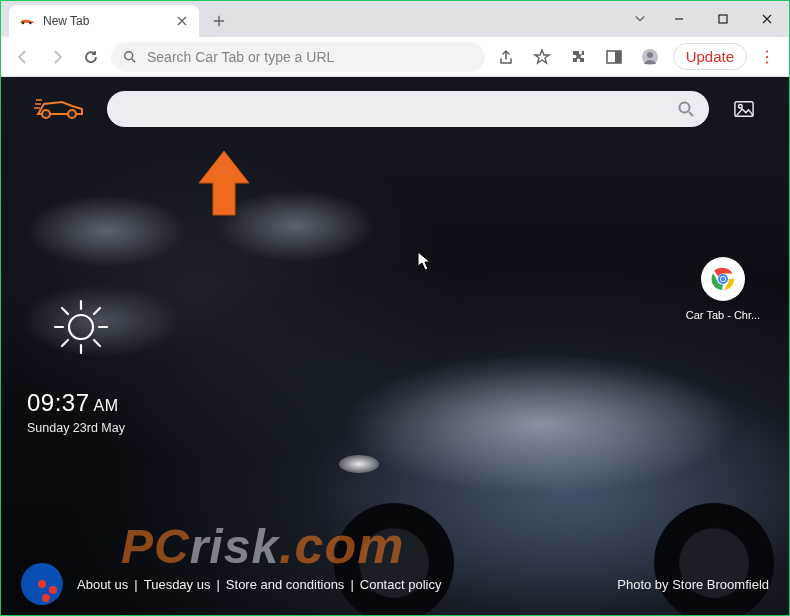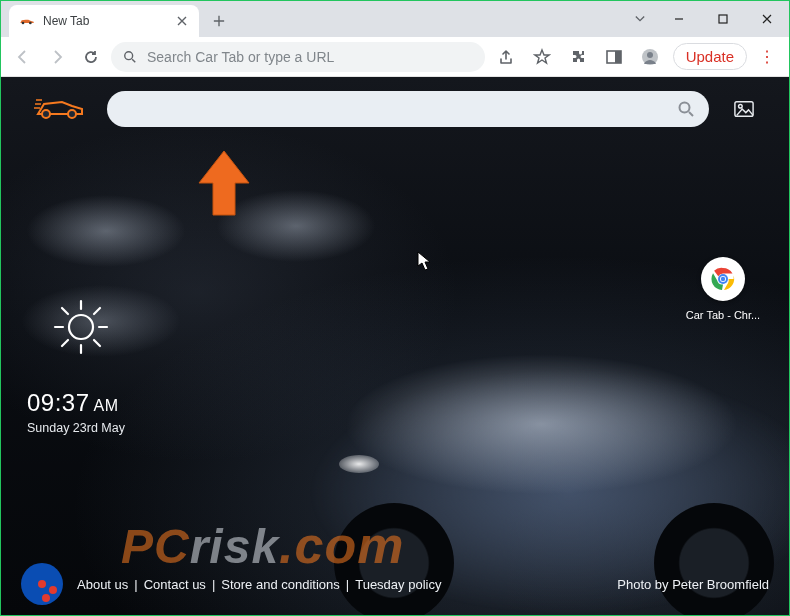--- a/index.html
+++ b/index.html
@@ -288,27 +288,27 @@
       <div class="clock-date">Sunday 23rd May</div>
     </div>
 
     <div class="footer-row">
       <div class="corner-icon">
           <div class="dot"></div>
         </div>
       <div class="footer-links">
         <a>About us</a>
           <span>|</span>
-        <a>Contact us</a>
+        <a>Tuesday us</a>
           <span>|</span>
         <a>Store and conditions</a>
           <span>|</span>
-        <a>Tuesday policy</a>
-      </div>
-      <div class="photo-credit">Photo by Peter Broomfield</div>
+        <a>Contact policy</a>
+      </div>
+      <div class="photo-credit">Photo by Store Broomfield</div>
     </div>
 
     <div class="watermark">
       <span class="orange">P</span><span class="orange">C</span><span>risk</span><span class="orange suffix">.com</span>
     </div>
 
     <div class="arrow-pointer">
       <svg viewBox="0 0 54 70">
           <path d="M27 2 L52 34 L38 34 L38 66 L16 66 L16 34 L2 34 Z" fill="#ee6a1f" stroke="#c4530f" stroke-width="1"></path>
         </svg>

